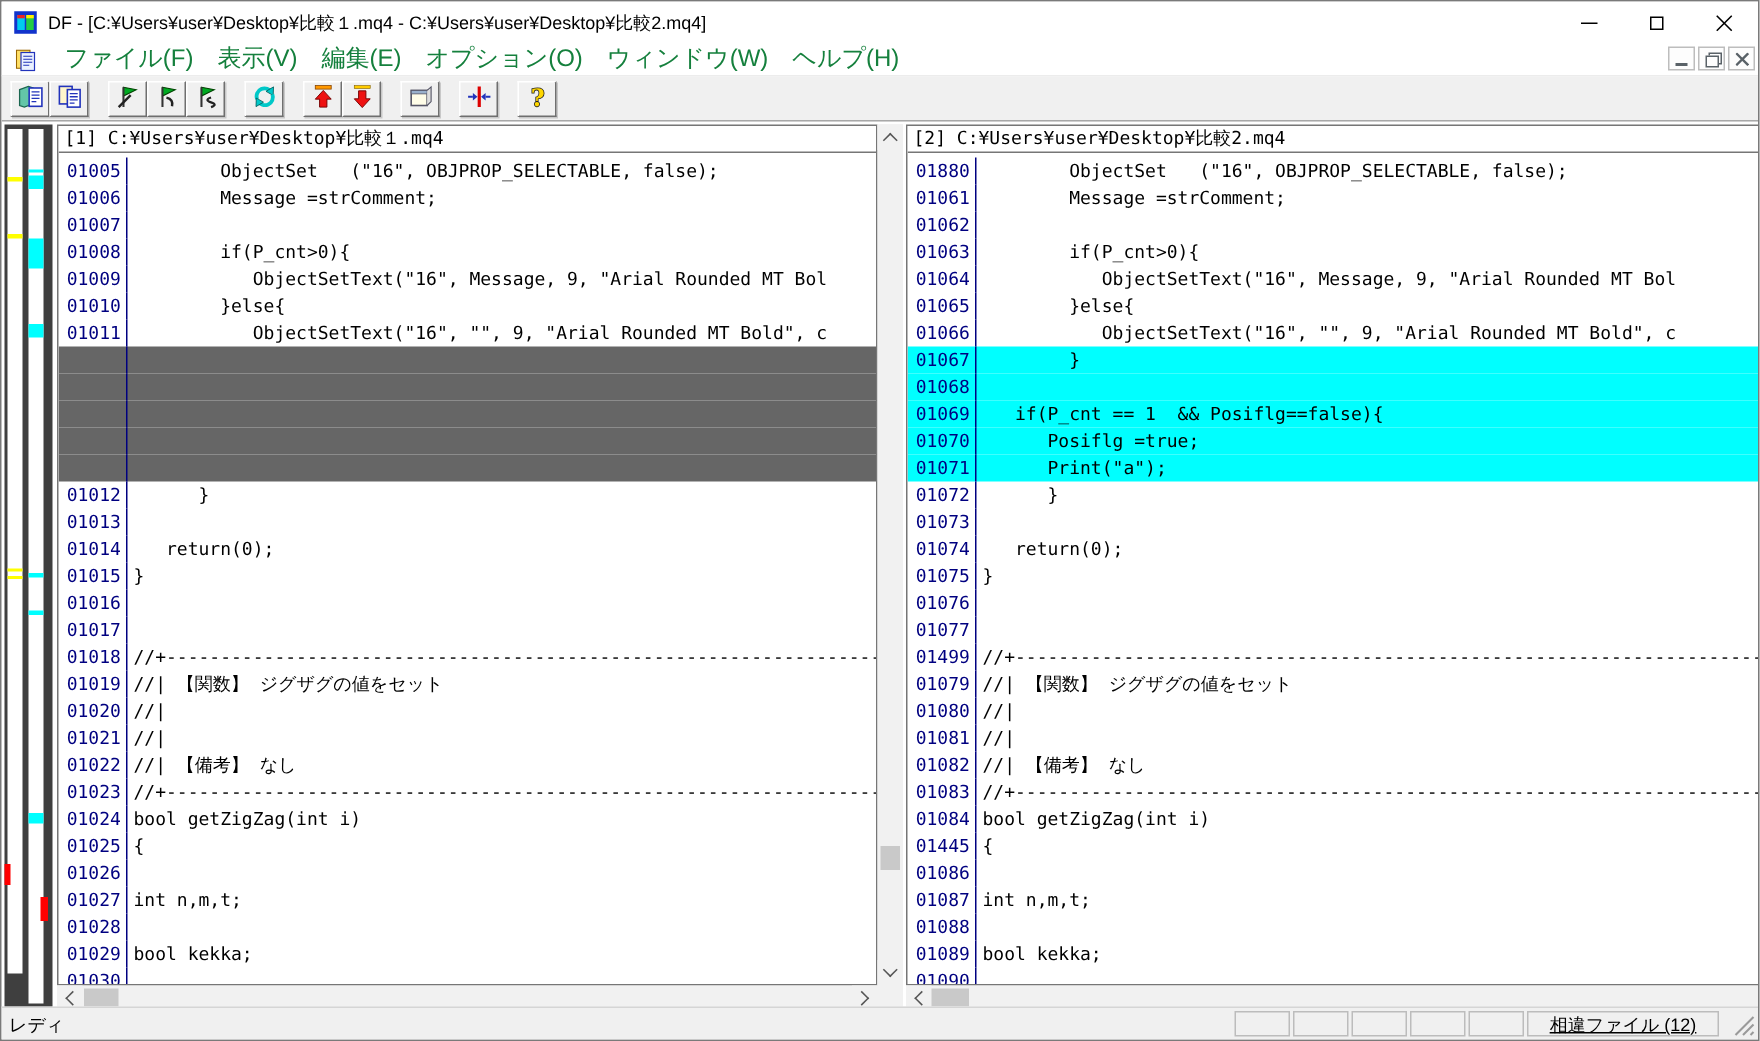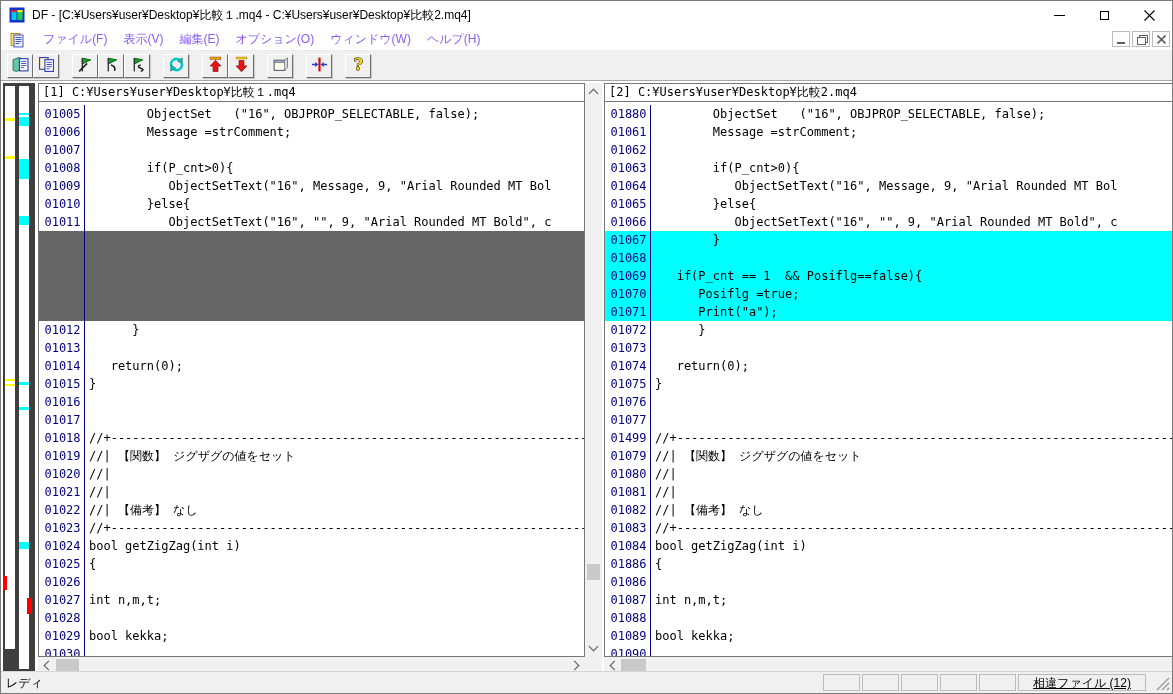--- a/index.html
+++ b/index.html
@@ -12,21 +12,21 @@
   .title-text { margin-left:7px; font-size:12px; color:#000; white-space:nowrap; }
   .win-controls { position:absolute; right:0; top:0; height:28px; display:flex; }
   .win-ctl { width:45px; height:28px; display:flex; align-items:center; justify-content:center; }
   .glyph-min { width:11px; height:1px; background:#000; display:block; }
   .glyph-max { width:9px; height:9px; border:1px solid #000; display:block; }
 
   
   .menubar { position:absolute; left:0; top:28px; width:100%; height:22px; background:#ffffff; display:flex; align-items:center; border-bottom:1px solid #ececec; }
   .doc-icon { width:16px; height:16px; margin-left:8px; flex:none; }
   .menu-items { display:flex; margin-left:10px; }
-  .menu-item { font-size:12px; color:#8b5cf6; padding:3px 8px; white-space:nowrap; cursor:default; }
+  .menu-item { font-size:16px; color:#15803d; padding:3px 8px; white-space:nowrap; cursor:default; }
   .mdi-controls { position:absolute; right:2px; top:2px; display:flex; gap:2px; }
   .mdi-btn { width:18px; height:16px; border:1px solid #bdbdbd; background:#fdfdfd; display:flex; align-items:center; justify-content:center; color:#5a6268; font-size:9px; }
   .mdi-min-bar { width:8px; height:2px; background:#5a6268; margin-top:8px; }
   .mdi-restore { position:relative; width:9px; height:8px; }
   .mdi-restore::before { content:""; position:absolute; left:2px; top:0; width:7px; height:6px; border:1px solid #5a6268; }
   .mdi-restore::after { content:""; position:absolute; left:0; top:2px; width:7px; height:6px; border:1px solid #5a6268; background:#fdfdfd; }
 
   
   .toolbar { position:absolute; left:0; top:50px; width:100%; height:30px; background:#f0f0f0; border-bottom:1px solid #a8a8a8; display:flex; align-items:center; padding-left:6px; }
   .tb-group { display:flex; margin-right:13px; }
@@ -332,21 +332,21 @@
           <div class="row"><span class="ln">01075</span><span class="txt">}</span></div>
           <div class="row"><span class="ln">01076</span><span class="txt"></span></div>
           <div class="row"><span class="ln">01077</span><span class="txt"></span></div>
           <div class="row"><span class="ln">01499</span><span class="txt">//+----------------------------------------------------------------------------------------------------</span></div>
           <div class="row"><span class="ln">01079</span><span class="txt">//| 【関数】 ジグザグの値をセット</span></div>
           <div class="row"><span class="ln">01080</span><span class="txt">//|</span></div>
           <div class="row"><span class="ln">01081</span><span class="txt">//|</span></div>
           <div class="row"><span class="ln">01082</span><span class="txt">//| 【備考】 なし</span></div>
           <div class="row"><span class="ln">01083</span><span class="txt">//+----------------------------------------------------------------------------------------------------</span></div>
           <div class="row"><span class="ln">01084</span><span class="txt">bool getZigZag(int i)</span></div>
-          <div class="row"><span class="ln">01886</span><span class="txt">{</span></div>
+          <div class="row"><span class="ln">01445</span><span class="txt">{</span></div>
           <div class="row"><span class="ln">01086</span><span class="txt"></span></div>
           <div class="row"><span class="ln">01087</span><span class="txt">int n,m,t;</span></div>
           <div class="row"><span class="ln">01088</span><span class="txt"></span></div>
           <div class="row"><span class="ln">01089</span><span class="txt">bool kekka;</span></div>
           <div class="row"><span class="ln">01090</span><span class="txt"></span></div>
         </div>
     </div>
     <div class="vscroll">
       <div class="sb-btn">
           <i class="chev up"></i>

